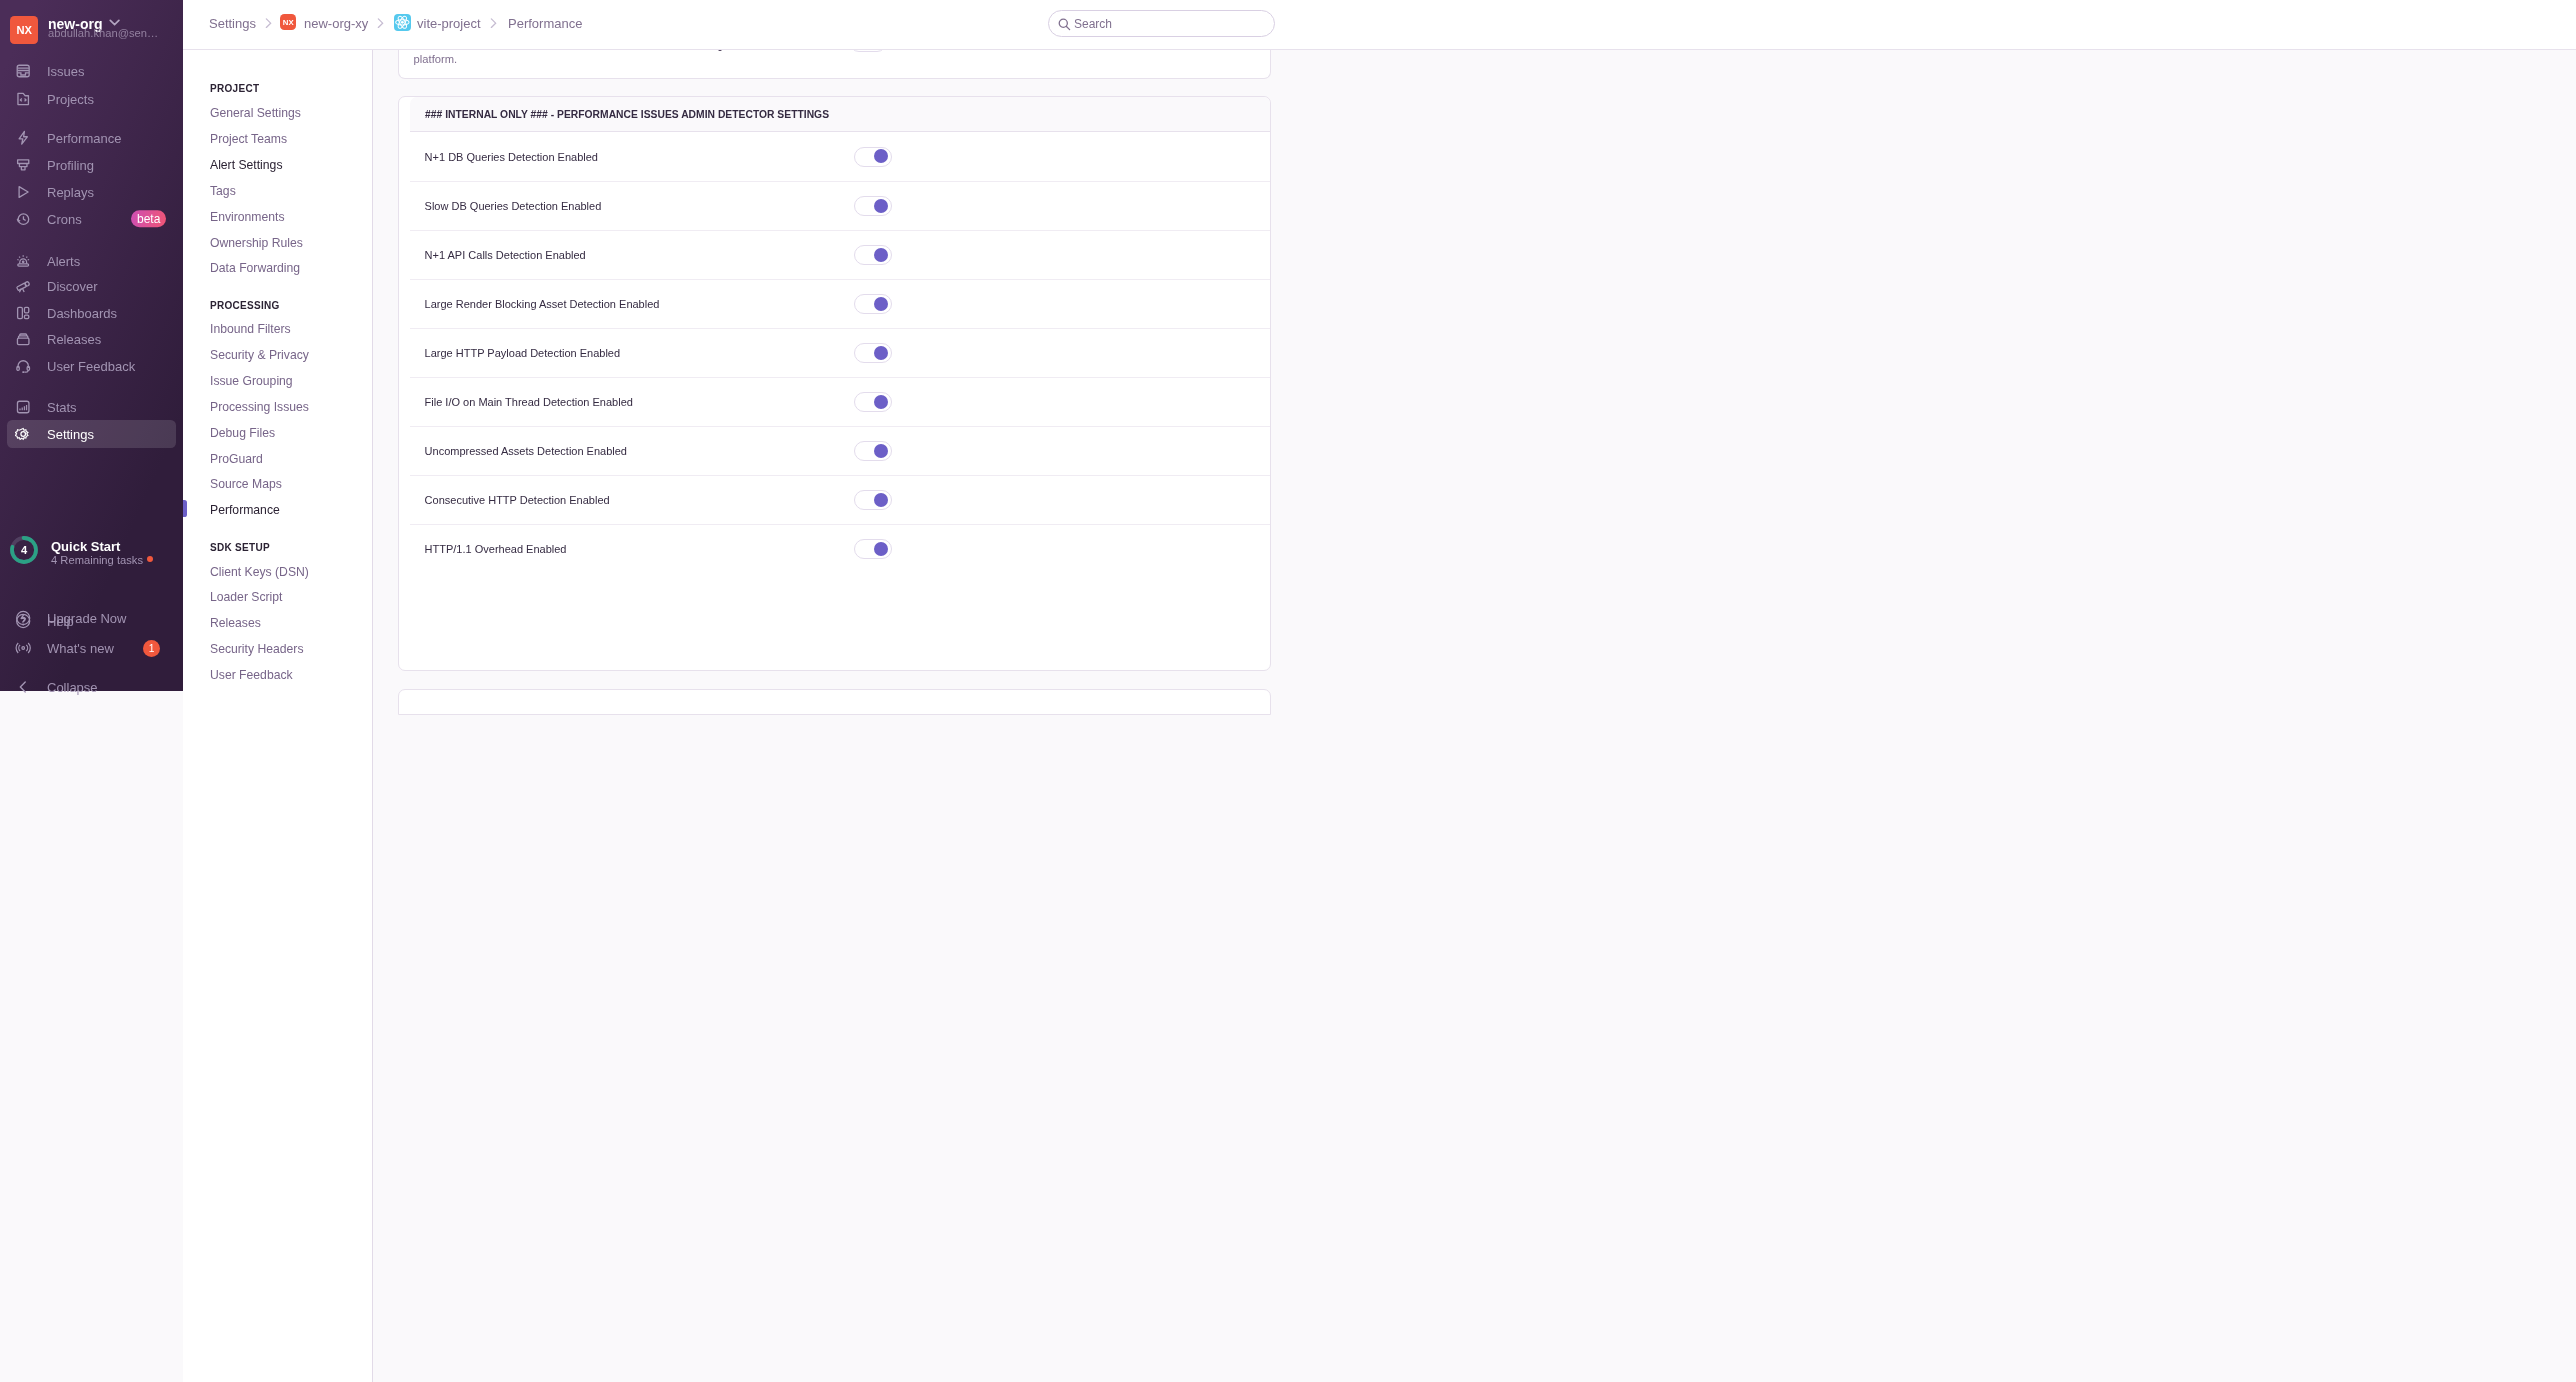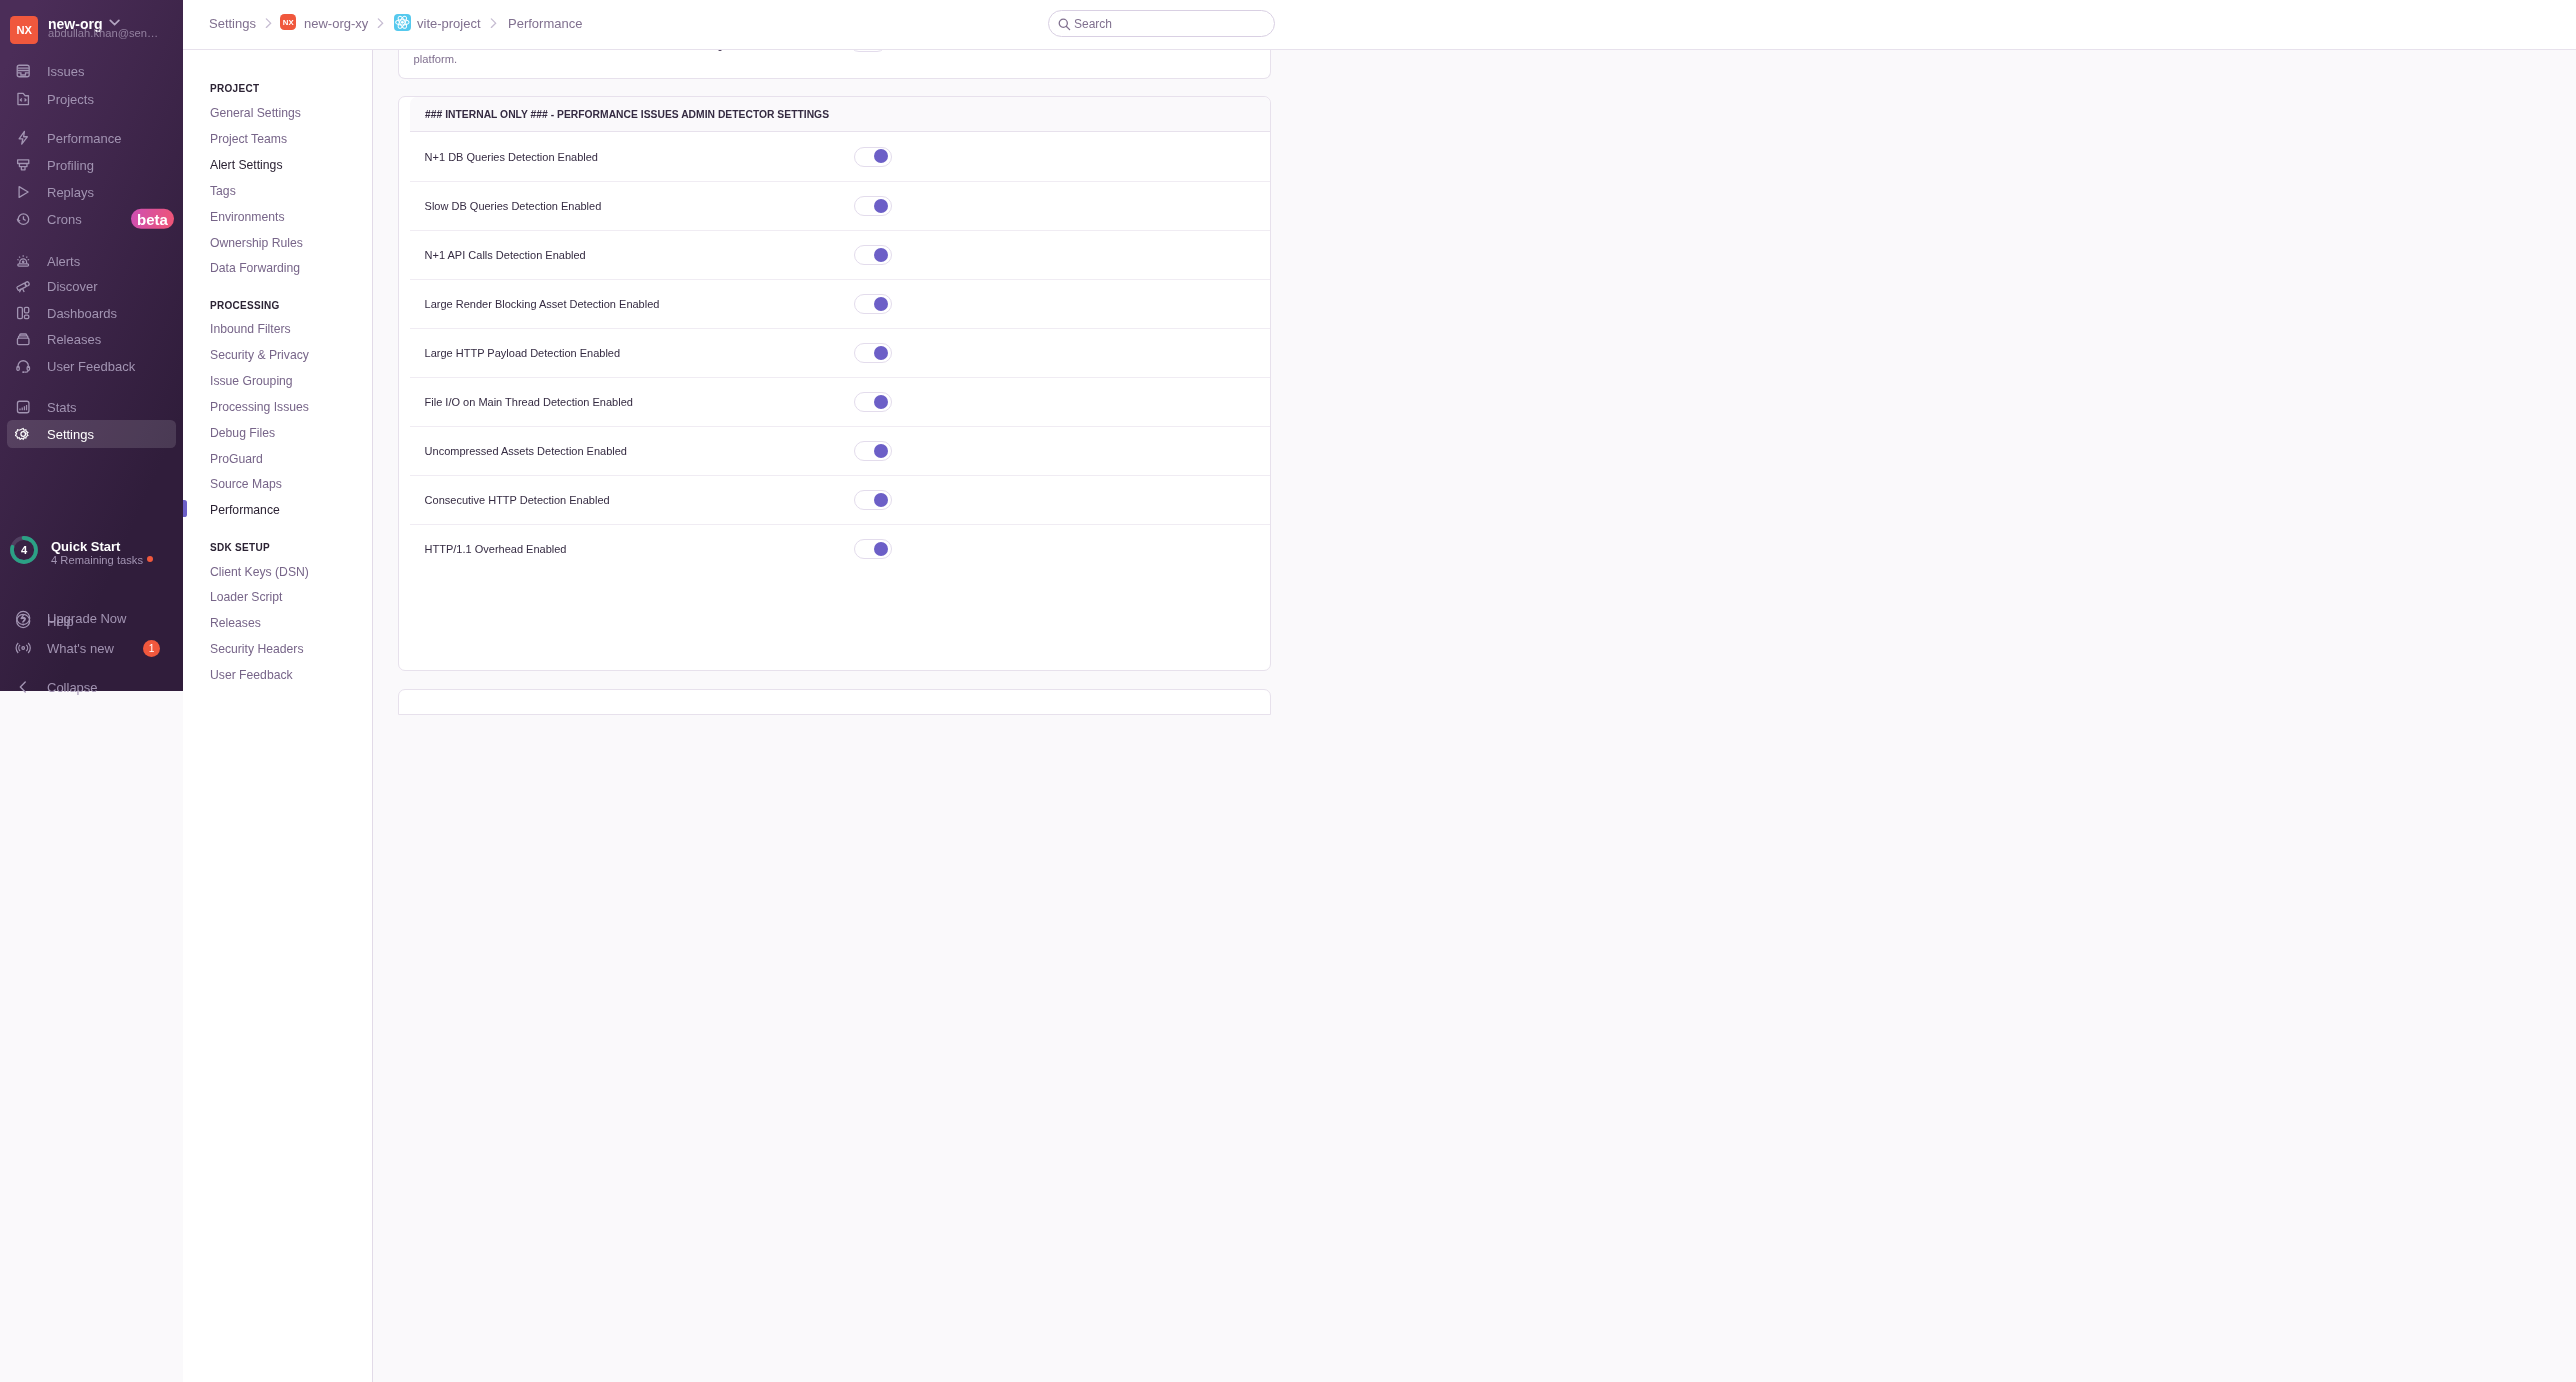--- a/index.html
+++ b/index.html
@@ -11,21 +11,21 @@
 
 
 .avatar { position:absolute; left:10.3px; top:15.5px; width:28px; height:28px; border-radius:4.3px; background:#f0583d; color:#fff; font-weight:bold; font-size:11.2px; display:flex; align-items:center; justify-content:center; }
 .orgname { position:absolute; left:48px; top:15.5px; font-size:14px; font-weight:bold; color:#fff; }
 .orgchev { position:absolute; left:109px; top:19px; }
 .email { position:absolute; left:48px; top:27px; font-size:11.2px; color:#93809f; width:115px; white-space:nowrap; overflow:hidden; text-overflow:ellipsis; }
 .sitem { position:absolute; left:0; width:183px; height:26px; }
 .sitem .ic { position:absolute; left:14.7px; top:50%; transform:translateY(-50%); width:16.4px; height:16.4px; }
 .sitem .tx { position:absolute; left:47px; top:50%; transform:translateY(-50%); font-size:13px; color:#a294b2; white-space:nowrap; }
 .sactive-bg { position:absolute; left:7.3px; top:420px; width:169px; height:28.4px; background:rgba(255,255,255,0.13); border-radius:5.2px; }
-.beta { position:absolute; left:131px; top:0; transform:translateY(-50%); top:50%; background:linear-gradient(103deg,#cd4fb4,#f05574); color:#fff; font-size:15px; font-weight:bold; padding:1.7px 6px; border-radius:17px; }
+.beta { position:absolute; left:131px; top:0; transform:translateY(-50%); top:50%; background:linear-gradient(103deg,#cd4fb4,#f05574); color:#fff; font-size:12px; font-weight:normal; padding:1.7px 6px; border-radius:17px; }
 .badge1 { position:absolute; left:143px; top:640px; width:17px; height:17px; border-radius:50%; background:#f0583d; color:#fff; font-size:10.3px; display:flex; align-items:center; justify-content:center; }
 .qs-title { position:absolute; left:51px; top:539px; font-size:13px; font-weight:bold; color:#fff; }
 .qs-sub { position:absolute; left:51px; top:554px; font-size:11.2px; color:#a294b2; }
 .qs-dot { position:absolute; left:147px; top:556px; width:6px; height:6px; border-radius:50%; background:#f0583d; }
 
 
 .bc { position:absolute; top:0; height:46px; display:flex; align-items:center; font-size:13px; color:#80708F; white-space:nowrap; }
 .nxbadge { width:16.4px; height:16.4px; border-radius:4.3px; background:#f0583d; color:#fff; font-weight:bold; font-size:7.8px; display:flex; align-items:center; justify-content:center; }
 .reacticon { width:17px; height:17px; border-radius:3.9px; background:#55c9ee; display:flex; align-items:center; justify-content:center; }
 .search { position:absolute; left:865px; top:10.3px; width:227px; height:27px; border:0.9px solid #D9D0E3; border-radius:14px; background:#fff; }

